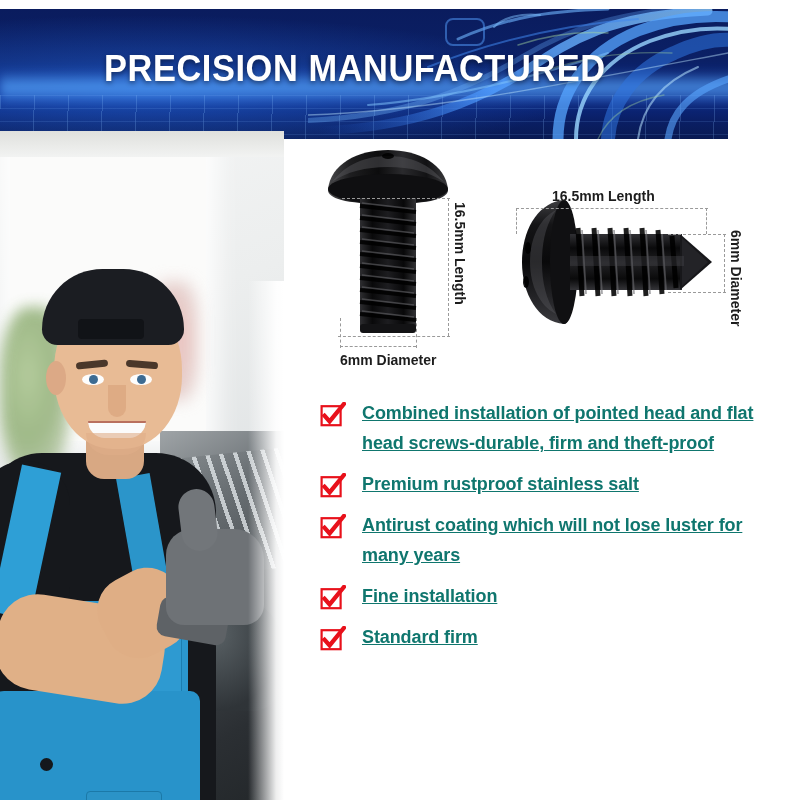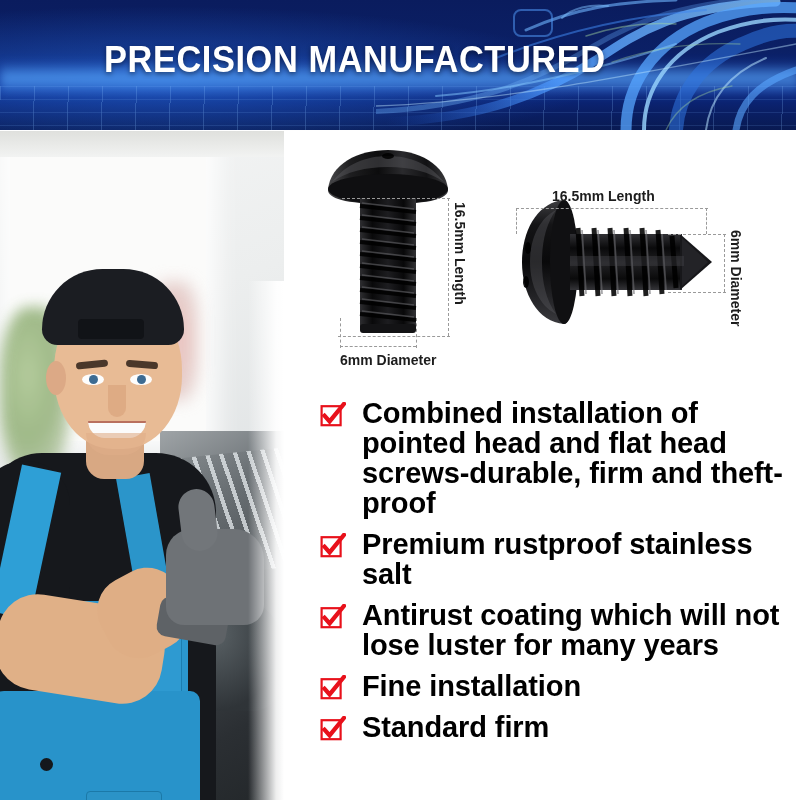--- a/index.html
+++ b/index.html
@@ -4,21 +4,21 @@
 <style>
   html,body{margin:0;padding:0;}
   body{
     width:800px;height:800px;overflow:hidden;background:#ffffff;
     font-family:"Liberation Sans","DejaVu Sans",sans-serif;
   }
   #page{position:relative;width:800px;height:800px;background:#fff;}
 
   
   .banner{
-    position:absolute;left:0;top:0;width:796px;height:130px;overflow:hidden;
+    position:absolute;left:0;top:9px;width:728px;height:130px;overflow:hidden;
     background:
       radial-gradient(ellipse 700px 120px at 20% 62%, rgba(40,110,230,.55) 0%, rgba(10,35,120,0) 62%),
       linear-gradient(180deg,#0a1c5e 0%,#0b2066 40%,#0d2a86 68%,#0a1f66 85%,#091a52 100%);
   }
   .banner-glow{
     position:absolute;left:0;top:62px;width:800px;height:34px;
     background:linear-gradient(180deg,rgba(60,140,255,0) 0%,rgba(90,170,255,.75) 48%,rgba(60,140,255,0) 100%);
     filter:blur(5px);
   }
   .banner-grid{
@@ -100,22 +100,23 @@
   .dim-label{position:absolute;font-size:14px;font-weight:bold;color:#1d1d1d;white-space:nowrap;}
   .dim-rot{transform:rotate(90deg);transform-origin:left top;}
   .dim-line-h{position:absolute;border-top:1px dashed #9a9a9a;height:0;}
   .dim-line-v{position:absolute;border-left:1px dashed #9a9a9a;width:0;}
 
   
   .features{position:absolute;left:320px;top:398px;width:470px;}
   .feat{position:relative;display:flex;align-items:flex-start;margin-bottom:11px;}
   .cbox{position:relative;flex:0 0 auto;width:26px;height:26px;margin-top:4px;margin-right:16px;}
   .feat-text{
-    font-size:29px;line-height:30px;font-weight:bold;color:#000000;
+    font-size:18px;line-height:30px;font-weight:bold;color:#0f766e;
     letter-spacing:-.1px;
+    text-decoration:underline;
   }
 </style>
 </head>
 <body>
 
 <div id="page">
 
   <div class="banner">
     <div class="banner-glow"></div>
     <div class="banner-grid"></div>

